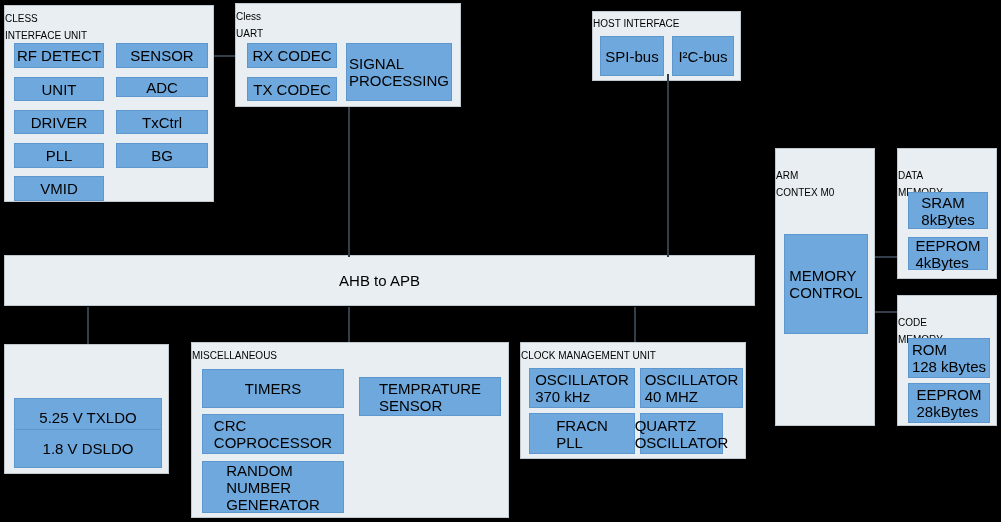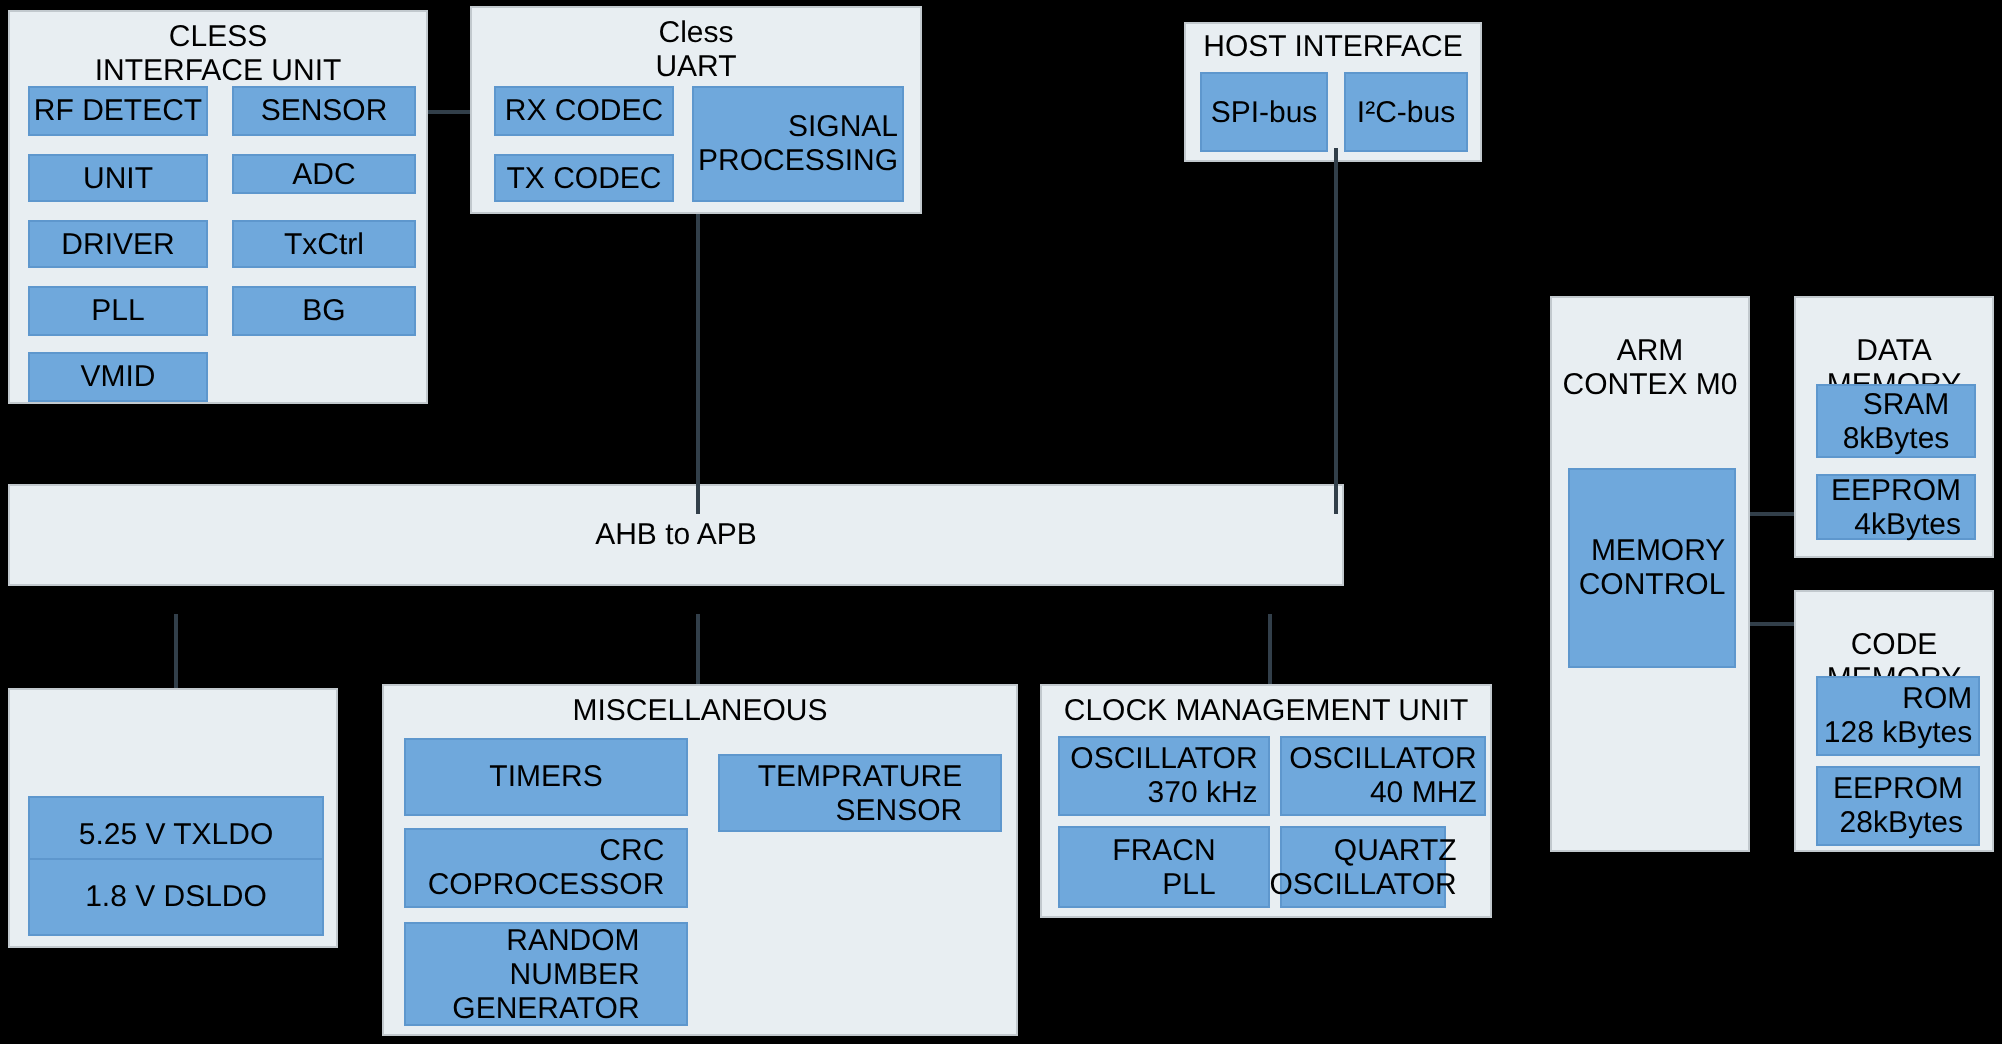--- a/index.html
+++ b/index.html
@@ -9,29 +9,29 @@
     font-family:"Liberation Sans", sans-serif;
     color:var(--text,#000);
     overflow:hidden;
   }
   .container {
     position:absolute; box-sizing:border-box;
     background:var(--container-fill,#e8eef2);
     border:1px solid var(--container-border,#c2c9ce);
   }
   .ctitle {
-    text-align:center; font-size:15px; line-height:17px;
+    text-align:left; font-size:10px; line-height:17px;
     padding-top:4px; white-space:pre-line;
   }
   .blk {
     position:absolute; box-sizing:border-box;
     background:var(--block-fill,#6fa8dc);
     border:1px solid var(--block-border,#5e97cd);
     display:flex; align-items:center; justify-content:center;
-    text-align:right; font-size:15px; line-height:17px;
+    text-align:left; font-size:15px; line-height:17px;
     white-space:pre-line;
   }
   .conn { position:absolute; background:var(--connector,#323f4a); }
   .busbar { display:flex; align-items:center; justify-content:center; font-size:15px; }
   .pt3 { padding-top:3px; } .pt6 { padding-top:18px; }
 </style>
 </head>
 <body>
 
 <div class="canvas">
@@ -83,21 +83,21 @@
 
   <div class="container" style="left:897px;top:295px;width:100px;height:131px">
     <div class="ctitle pt6">CODE
 MEMORY</div>
     <div class="blk" style="left:10px;top:42px;width:82px;height:40px">ROM
 128 kBytes</div>
     <div class="blk" style="left:10px;top:87px;width:82px;height:40px">EEPROM
 28kBytes</div>
   </div>
 
-  <div class="container busbar" style="left:4px;top:242px;width:668px;height:51px">
+  <div class="container busbar" style="left:4px;top:255px;width:751px;height:51px">
     <span>AHB to APB</span>
   </div>
 
   <div class="container" style="left:4px;top:344px;width:165px;height:130px">
     <div class="blk" style="left:9px;top:53px;width:148px;height:38px">5.25 V TXLDO</div>
     <div class="blk" style="left:9px;top:84px;width:148px;height:39px">1.8 V DSLDO</div>
   </div>
 
   <div class="container" style="left:191px;top:342px;width:318px;height:176px">
     <div class="ctitle">MISCELLANEOUS</div>

